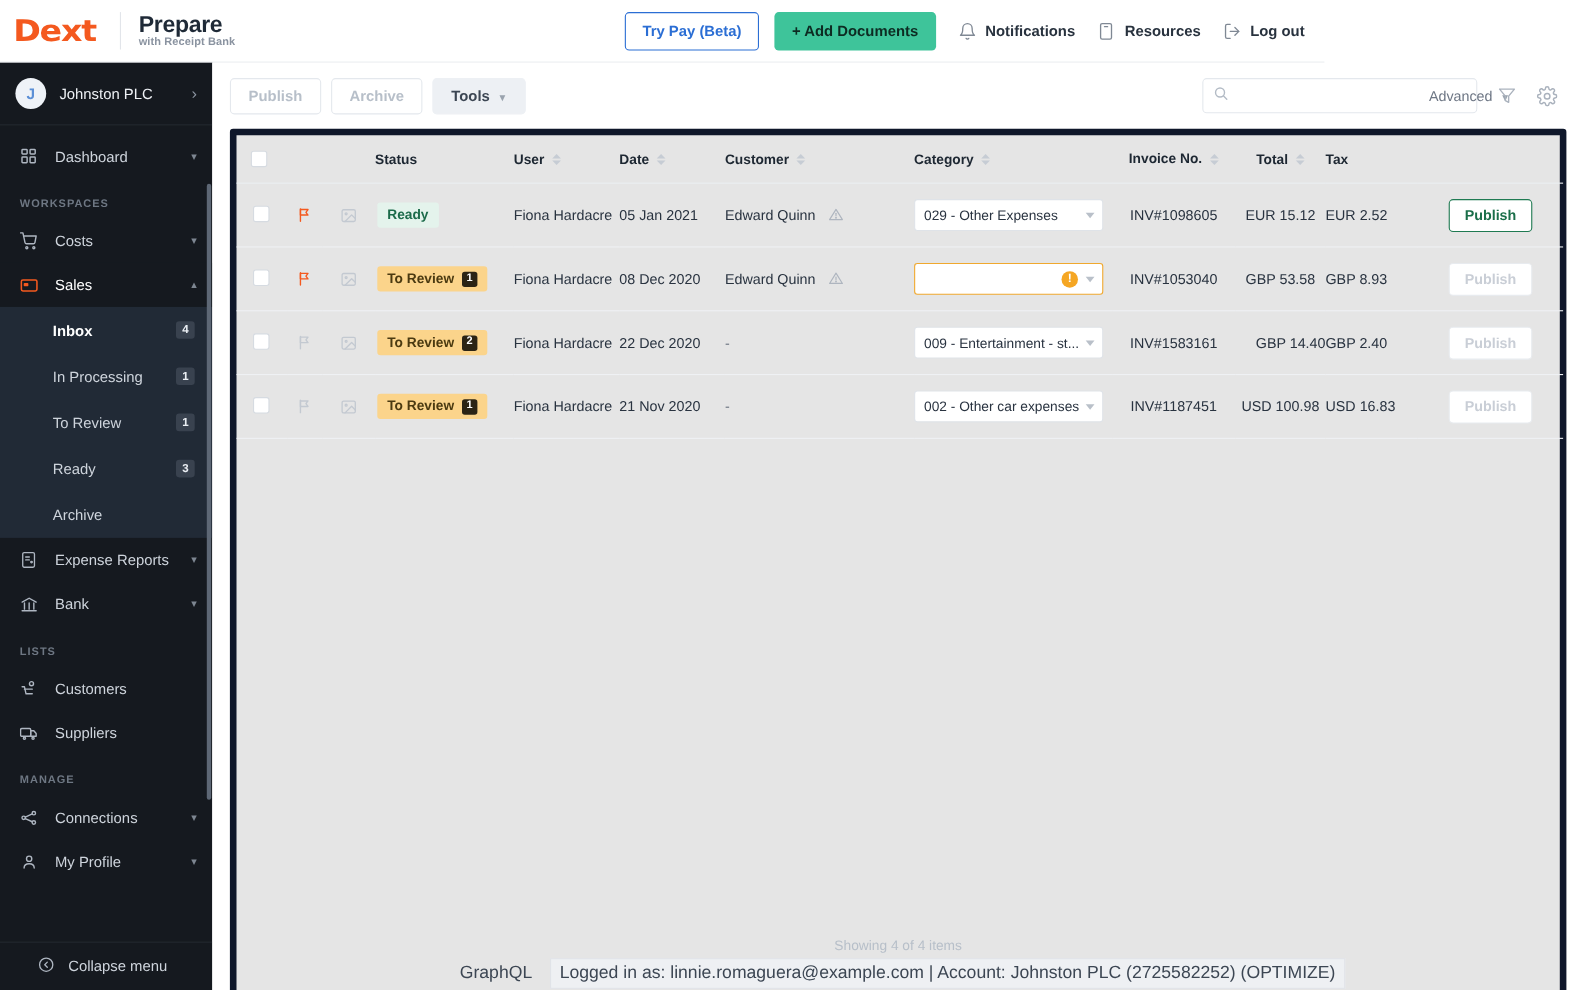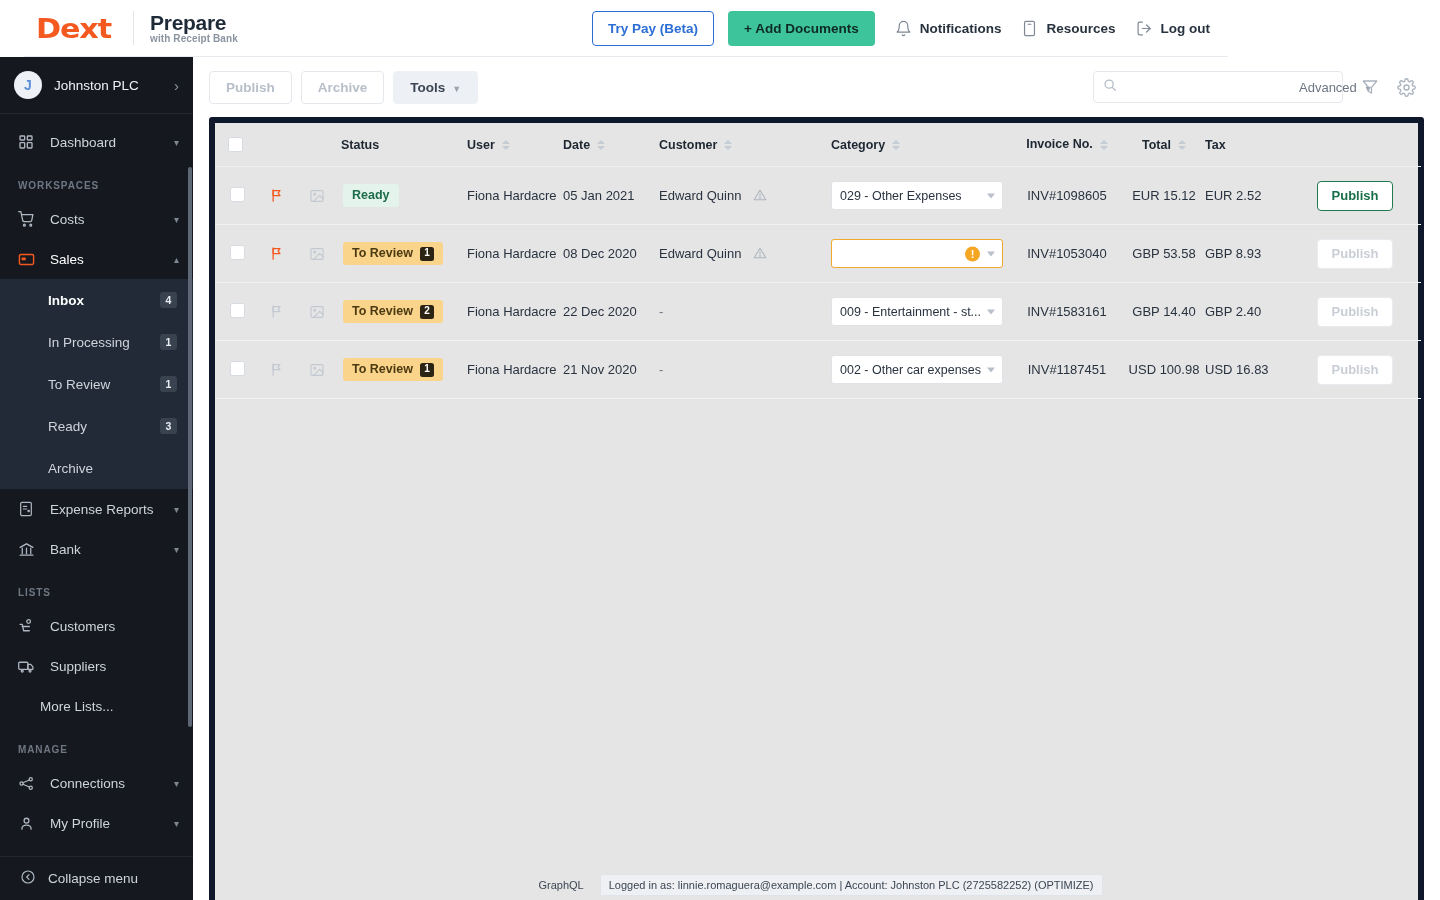--- a/index.html
+++ b/index.html
@@ -8,21 +8,21 @@
     font-family: "Liberation Sans", sans-serif;
     background: #ffffff;
     overflow: hidden;
     -webkit-font-smoothing: antialiased;
   }
 
   
   .topbar {
     position: absolute; top: 0; left: 0; width: 1204px; height: 57px;
     background: #ffffff; border-bottom: 1px solid #e7eaee;
-    display: flex; align-items: center; margin-left: 24px;
+    display: flex; align-items: center;
   }
   .brand { display: flex; align-items: center; padding-left: 12px; }
   .logo-dext {
     font-family: "DejaVu Sans", sans-serif;
     font-weight: 700; font-size: 27px; letter-spacing: -1px;
     color: #f4591f; transform: scaleX(1.12); transform-origin: left center;
   }
   .brand-div { width: 1px; height: 34px; background: #e2e5ea; margin: 0 16px 0 30px; }
   .brand-text { line-height: 1.05; }
   .brand-prepare { font-size: 21px; font-weight: 700; color: #1f2a37; letter-spacing: -0.3px; }
@@ -84,21 +84,21 @@
   .sub-badge {
     margin-left: auto; background: #39424f; color: #eaeef3;
     font-size: 10.5px; font-weight: 700; border-radius: 3px;
     min-width: 17px; height: 16px; padding: 0 4px;
     display: flex; align-items: center; justify-content: center;
   }
   .more-lists { padding-left: 40px; font-size: 13.5px; color: #ced4dc; height: 40px;
     display: flex; align-items: center; cursor: pointer; }
   .collapse-row {
     position: absolute; bottom: 0; left: 0; width: 193px; height: 44px;
-    display: flex; align-items: center; padding-left: 20px; gap: 12px;
+    display: flex; align-items: center; padding-left: 34px; gap: 12px;
     background: #15191f; border-top: 1px solid #23282f;
     font-size: 13.5px; color: #ced4dc; cursor: pointer;
   }
   .side-scroll {
     position: absolute; right: 1px; top: 110px; width: 4px; height: 560px;
     background: #5d6775; border-radius: 3px;
   }
 
   
   .main { position: absolute; top: 57px; left: 193px; width: 1247px; height: 843px;
@@ -192,21 +192,21 @@
   .warn-tri { margin-left: 8px; vertical-align: -2px; }
 
   .showing {
     position: absolute; left: 0; right: 0; bottom: 33px; text-align: center;
     font-size: 12.5px; color: #b7bfc9;
   }
   .statusbar {
     position: absolute; left: 0; right: 0; bottom: 0; height: 30px;
     display: flex; align-items: center; justify-content: center; gap: 8px;
   }
-  .sb-chip { font-size: 11px; color: #3c4653; padding: 4px 8px; }
+  .sb-chip { font-size: 16px; color: #3c4653; padding: 4px 8px; }
   .sb-chip.box { background: #eef0f3; border: 1px solid #e0e3e8; }
 </style>
 </head>
 <body>
 
 <div class="topbar">
   <div class="brand">
     <div class="logo-dext">Dext</div>
     <div class="brand-div"></div>
     <div class="brand-text">
@@ -367,21 +367,20 @@
         <svg width="17" height="17" viewBox="0 0 24 24" fill="none" stroke="#aeb6c1" stroke-width="1.8" stroke-linecap="round" stroke-linejoin="round">
           <rect x="1" y="6" width="13" height="10" rx="1.5"></rect>
             <path d="M14 9h4l3 3.5V16h-7z"></path>
           <circle cx="6" cy="18.5" r="1.4"></circle>
             <circle cx="17" cy="18.5" r="1.4"></circle>
         </svg>
       </span>
       <span class="lbl">Suppliers</span>
     </div>
 
-    <div class="more-lists">More Lists...</div>
 
     <div class="nav-section">MANAGE</div>
 
     <div class="nav-row">
       <span class="ic">
         <svg width="17" height="17" viewBox="0 0 24 24" fill="none" stroke="#aeb6c1" stroke-width="1.8" stroke-linecap="round">
           <circle cx="5" cy="12" r="2.2"></circle>
             <circle cx="18" cy="6" r="2.2"></circle>
             <circle cx="18" cy="18" r="2.2"></circle>
           <line x1="7" y1="11" x2="16" y2="7"></line>
@@ -690,21 +689,21 @@
       
     </td>
     <td>
       <div class="sel ">
         <span>009 - Entertainment - st...</span>
 
         <span class="dd"></span>
       </div>
             </td>
     <td style="text-align:center">INV#1583161</td>
-    <td style="text-align:center">GBP 14.40</td>
+    <td style="text-align:right">GBP 14.40</td>
     <td>GBP 2.40</td>
     <td>
               <div style="display:flex;justify-content:center">
       <button class="pub ">Publish</button>
     </div>
             </td>
           </tr>
           <tr>
     <td>
               <div style="padding-left:15px"><span class="cb"></span></div>
@@ -752,18 +751,19 @@
     <td>
               <div style="display:flex;justify-content:center">
       <button class="pub ">Publish</button>
     </div>
             </td>
           </tr>
         </tbody>
     </table>
   </div>
 
+  <div class="showing">Showing 4 of 4 items</div>
 
   <div class="statusbar">
     <span class="sb-chip">GraphQL</span>
     <span class="sb-chip box">Logged in as: linnie.romaguera@example.com | Account: Johnston PLC (2725582252) (OPTIMIZE)</span>
   </div>
 </div>
 
 </body></html>

